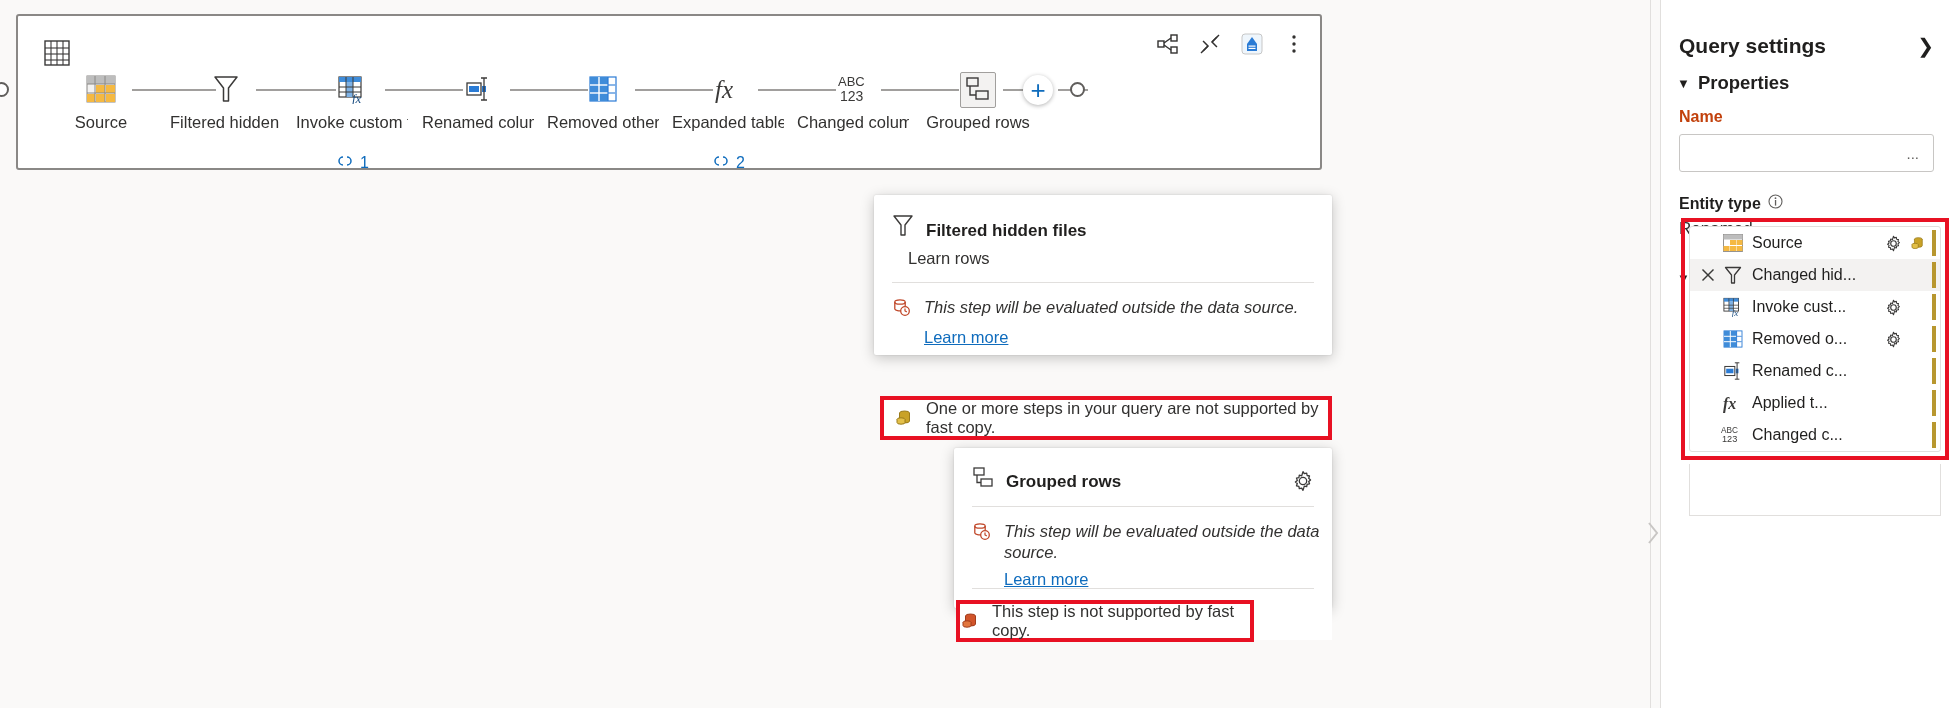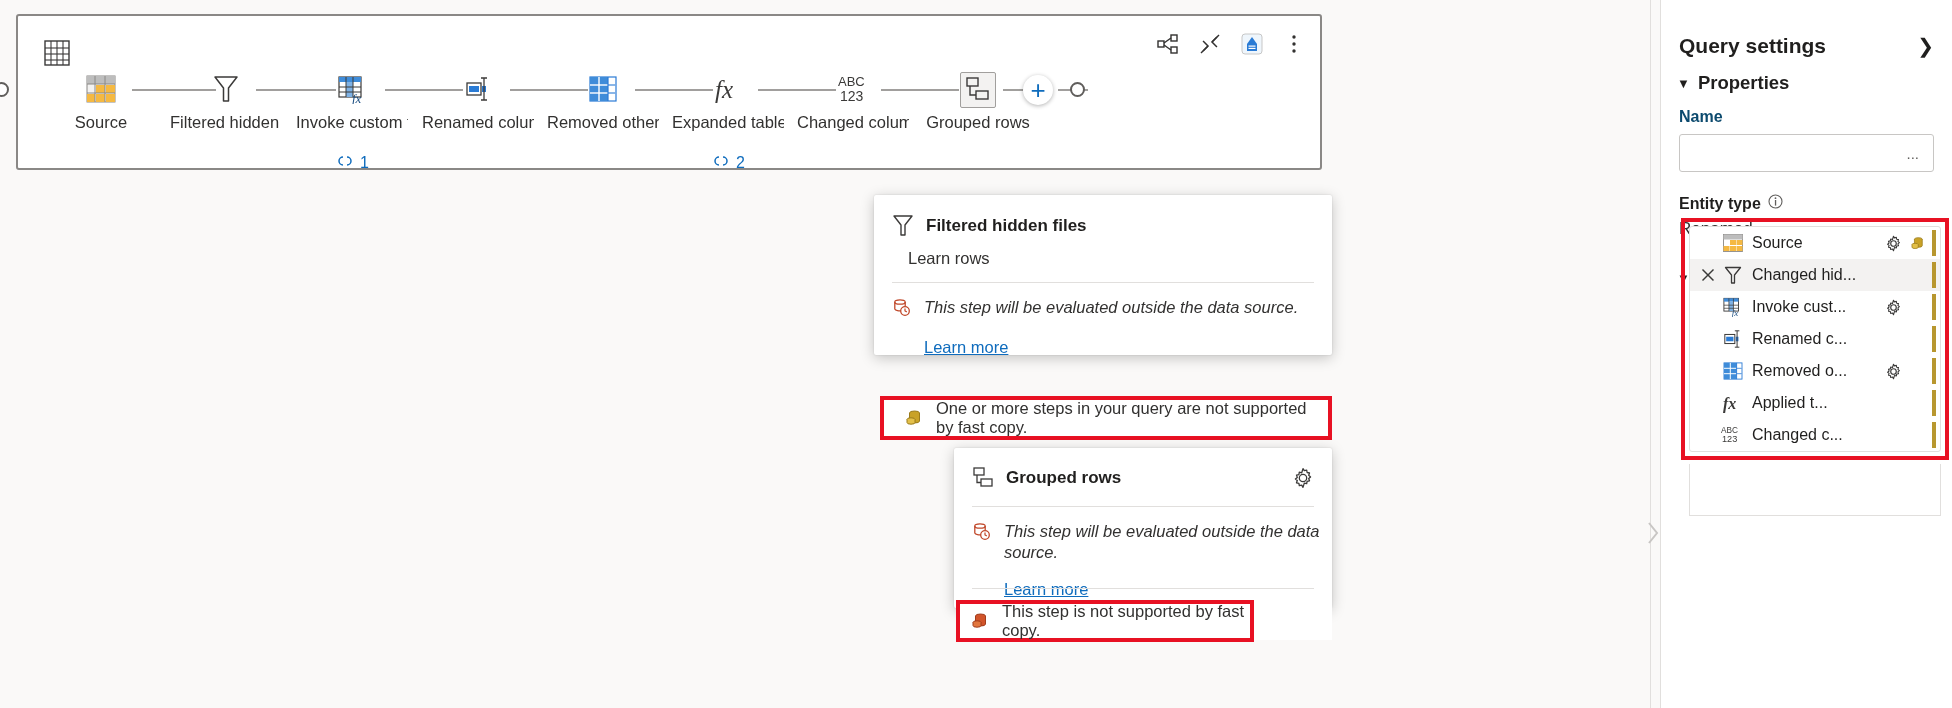--- a/index.html
+++ b/index.html
@@ -69,31 +69,31 @@
     position: absolute; border: 1px solid #a19f9d; background: #f3f2f1;
     width: 36px; height: 36px; border-radius: 2px;
   }
 
   
   .tooltip {
     position: absolute; background: #ffffff;
     box-shadow: 0 3px 14px rgba(0,0,0,.22), 0 0 2px rgba(0,0,0,.14);
     border-radius: 2px;
   }
-  .tt-head { display: flex; align-items: center; padding: 16px 18px 0 18px; }
+  .tt-head { display: flex; align-items: flex-end; padding: 16px 18px 0 18px; }
   .tt-head-icon { width: 24px; flex: 0 0 24px; margin-right: 10px; margin-top: 2px; }
   .tt-title { font-size: 17px; font-weight: bold; color: #201f1e; }
   .tt-sub { font-size: 16.5px; color: #323130; margin-top: 8px; margin-left: 34px; padding: 0 18px; }
   .tt-gear { margin-left: auto; width: 22px; height: 22px; cursor: pointer; }
   .tt-divider { height: 1px; background: #e1dfdd; margin: 14px 18px 0 18px; }
   .tt-row { display: flex; align-items: flex-start; padding: 14px 11px 0 18px; font-style: italic; }
   .tt-row-icon { width: 22px; flex: 0 0 22px; margin-right: 10px; margin-top: 1px; }
   .tt-row-text { font-size: 16.5px; color: #323130; line-height: 1.3; }
   .tt-link {
-    display: block; margin-left: 50px; margin-top: 16px; font-size: 16.5px;
+    display: block; margin-left: 50px; margin-top: 6px; font-size: 16.5px;
     color: #0f6cbd; text-decoration: underline; cursor: pointer;
   }
   .redbox { border: 4px solid #e81123; background: #fff; }
 
   
   .right-panel {
     position: absolute; right: 0; top: 0; width: 292px; height: 708px;
     background: #ffffff; border-left: 1px solid #e1dfdd;
   }
   .qs-header {
@@ -102,21 +102,21 @@
     margin-top: 24px;
   }
   .qs-title { font-size: 21px; font-weight: bold; color: #201f1e; }
   .qs-chevron-right { font-size: 20px; color: #201f1e; cursor: pointer; }
   .sec-header {
     display: flex; align-items: center; gap: 8px;
     padding: 14px 18px 0 16px; font-size: 18.5px; font-weight: bold; color: #201f1e;
     cursor: pointer;
   }
   .chev { font-size: 13px; color: #201f1e; }
-  .field-label { padding: 14px 18px 0 18px; font-size: 16px; font-weight: bold; color: #0c4a6e; }
+  .field-label { padding: 14px 18px 0 18px; font-size: 16px; font-weight: bold; color: #c2410c; }
   .name-input {
     margin: 8px 18px 0 18px; height: 38px; border: 1px solid #c8c6c4; border-radius: 3px;
     background: #fff; display: flex; align-items: center; justify-content: flex-end;
     padding-right: 14px; font-size: 15px; color: #605e5c;
   }
   .entity-label {
     display: flex; align-items: center; gap: 7px;
     padding: 22px 18px 0 18px; font-size: 16px; font-weight: bold; color: #201f1e;
   }
   .entity-value { padding: 6px 18px 0 18px; font-size: 17px; color: #323130; }
@@ -379,21 +379,21 @@
             <circle cx="13" cy="13" r="4.3" fill="#ffffff" stroke="#c0482a" stroke-width="1.3"></circle>
             <path d="M13 10.6 L13 13 L14.8 13.9" fill="none" stroke="#c0482a" stroke-width="1.2"></path>
           </svg>
         </span>
         <span class="tt-row-text">This step will be evaluated outside the data source.</span>
       </div>
       <a class="tt-link">Learn more</a>
     </div>
 
     <div class="redbox" style="position:absolute; left:880px; top:396px; width:452px; height:44px;">
-      <div style="display:flex; align-items:center; height:100%; padding-left:20px;">
+      <div style="display:flex; align-items:center; height:100%; padding-left:10px;">
         <span style="width:22px; flex:0 0 22px; margin-right:10px; display:flex; align-items:center;">
           <svg width="20" height="20" viewBox="0 0 20 20">
             <ellipse cx="10.5" cy="5" rx="5" ry="2" fill="#c9a227" stroke="#9a7b1c" stroke-width="1"></ellipse>
             <path d="M5.5 5 L5.5 13 A5 2 0 0 0 15.5 13 L15.5 5" fill="#c9a227" stroke="#9a7b1c" stroke-width="1"></path>
             <ellipse cx="7" cy="11.5" rx="4" ry="1.7" fill="#e3c04a" stroke="#9a7b1c" stroke-width="1"></ellipse>
             <path d="M3 11.5 L3 14.5 A4 1.7 0 0 0 11 14.5 L11 11.5" fill="#e3c04a" stroke="#9a7b1c" stroke-width="1"></path>
           </svg>
         </span>
         <span style="font-size:16.5px; color:#323130;">One or more steps in your query are not supported by fast copy.</span>
       </div>
@@ -427,21 +427,21 @@
             <path d="M13 10.6 L13 13 L14.8 13.9" fill="none" stroke="#c0482a" stroke-width="1.2"></path>
           </svg>
         </span>
         <span class="tt-row-text">This step will be evaluated outside the data source.</span>
       </div>
       <a class="tt-link">Learn more</a>
       <div style="position:absolute; left:18px; right:18px; top:140px; height:1px; background:#e1dfdd;"></div>
     </div>
 
     <div class="redbox" style="position:absolute; left:956px; top:600px; width:298px; height:42px;">
-      <div style="display:flex; align-items:center; height:100%; padding-left:10px;">
+      <div style="display:flex; align-items:center; height:100%; ">
         <span style="width:22px; flex:0 0 22px; margin-right:10px; display:flex; align-items:center;">
           <svg width="20" height="20" viewBox="0 0 20 20">
             <ellipse cx="10.5" cy="5" rx="5" ry="2" fill="#d1542a" stroke="#a13d1d" stroke-width="1"></ellipse>
             <path d="M5.5 5 L5.5 13 A5 2 0 0 0 15.5 13 L15.5 5" fill="#d1542a" stroke="#a13d1d" stroke-width="1"></path>
             <ellipse cx="7" cy="11.5" rx="4" ry="1.7" fill="#e2773f" stroke="#a13d1d" stroke-width="1"></ellipse>
             <path d="M3 11.5 L3 14.5 A4 1.7 0 0 0 11 14.5 L11 11.5" fill="#e2773f" stroke="#a13d1d" stroke-width="1"></path>
           </svg>
         </span>
         <span style="font-size:16.5px; color:#323130;">This step is not supported by fast copy.</span>
       </div>
@@ -561,37 +561,20 @@
             <path d="M11 1.6l1.3 2.1 2.4-.6.4 2.4 2.4.5-.8 2.3 1.9 1.6-1.9 1.6.8 2.3-2.4.5-.4 2.4-2.4-.6L11 20.4l-1.3-2.3-2.4.6-.4-2.4-2.4-.5.8-2.3L3.4 12l1.9-1.6-.8-2.3 2.4-.5.4-2.4 2.4.6z" fill="none" stroke="#3b3a39" stroke-width="1.4" stroke-linejoin="round"></path>
           </svg>
         </span>
         <span class="step-db empty"></span>
         <span class="step-bar" style="background:#b8972f;"></span>
       </div>
 
       <div class="step-item">
         <span class="step-x empty">✕</span>
         <span class="step-ico">
-          <svg width="20" height="20" viewBox="0 0 22 22">
-            <rect x="2" y="6" width="11" height="10" fill="#ffffff" stroke="#3b3a39" stroke-width="1.1"></rect>
-            <rect x="3.5" y="8.5" width="8" height="5" fill="#2a7bd5"></rect>
-            <rect x="14" y="8.5" width="3" height="5" fill="#2a7bd5"></rect>
-            <line x1="15.5" y1="2" x2="15.5" y2="20" stroke="#3b3a39" stroke-width="1.1"></line>
-            <path d="M13 2 L18 2 M13 20 L18 20" stroke="#3b3a39" stroke-width="1.1" fill="none"></path>
-          </svg>
-        </span>
-        <span class="step-name">Renamed c...</span>
-        <span class="step-gear empty"></span>
-        <span class="step-db empty"></span>
-        <span class="step-bar" style="background:#b8972f;"></span>
-      </div>
-
-      <div class="step-item">
-        <span class="step-x empty">✕</span>
-        <span class="step-ico">
           <svg width="20" height="18" viewBox="0 0 22 20">
             <rect x="1" y="1" width="20" height="18" fill="#ffffff" stroke="#2a7bd5" stroke-width="1"></rect>
             <rect x="1" y="1" width="14" height="18" fill="#3f8cd9"></rect>
             <line x1="1" y1="7" x2="21" y2="7" stroke="#ffffff" stroke-width="1.1"></line>
             <line x1="1" y1="13" x2="21" y2="13" stroke="#ffffff" stroke-width="1.1"></line>
             <line x1="8" y1="1" x2="8" y2="19" stroke="#ffffff" stroke-width="1.1"></line>
             <line x1="15" y1="1" x2="15" y2="19" stroke="#2a7bd5" stroke-width="1"></line>
             <line x1="15" y1="7" x2="21" y2="7" stroke="#2a7bd5" stroke-width="0.9"></line>
             <line x1="15" y1="13" x2="21" y2="13" stroke="#2a7bd5" stroke-width="0.9"></line>
           </svg>
@@ -603,20 +586,37 @@
             <path d="M11 1.6l1.3 2.1 2.4-.6.4 2.4 2.4.5-.8 2.3 1.9 1.6-1.9 1.6.8 2.3-2.4.5-.4 2.4-2.4-.6L11 20.4l-1.3-2.3-2.4.6-.4-2.4-2.4-.5.8-2.3L3.4 12l1.9-1.6-.8-2.3 2.4-.5.4-2.4 2.4.6z" fill="none" stroke="#3b3a39" stroke-width="1.4" stroke-linejoin="round"></path>
           </svg>
         </span>
         <span class="step-db empty"></span>
         <span class="step-bar" style="background:#b8972f;"></span>
       </div>
 
       <div class="step-item">
         <span class="step-x empty">✕</span>
         <span class="step-ico">
+          <svg width="20" height="20" viewBox="0 0 22 22">
+            <rect x="2" y="6" width="11" height="10" fill="#ffffff" stroke="#3b3a39" stroke-width="1.1"></rect>
+            <rect x="3.5" y="8.5" width="8" height="5" fill="#2a7bd5"></rect>
+            <rect x="14" y="8.5" width="3" height="5" fill="#2a7bd5"></rect>
+            <line x1="15.5" y1="2" x2="15.5" y2="20" stroke="#3b3a39" stroke-width="1.1"></line>
+            <path d="M13 2 L18 2 M13 20 L18 20" stroke="#3b3a39" stroke-width="1.1" fill="none"></path>
+          </svg>
+        </span>
+        <span class="step-name">Renamed c...</span>
+        <span class="step-gear empty"></span>
+        <span class="step-db empty"></span>
+        <span class="step-bar" style="background:#b8972f;"></span>
+      </div>
+
+      <div class="step-item">
+        <span class="step-x empty">✕</span>
+        <span class="step-ico">
           <svg width="24" height="20" viewBox="0 0 24 20">
             <text x="2" y="16" font-family="'Liberation Serif',serif" font-style="italic" font-weight="bold" font-size="16" fill="#3b3a39">fx</text>
           </svg>
         </span>
         <span class="step-name">Applied t...</span>
         <span class="step-gear empty"></span>
         <span class="step-db empty"></span>
         <span class="step-bar" style="background:#b8972f;"></span>
       </div>
 

